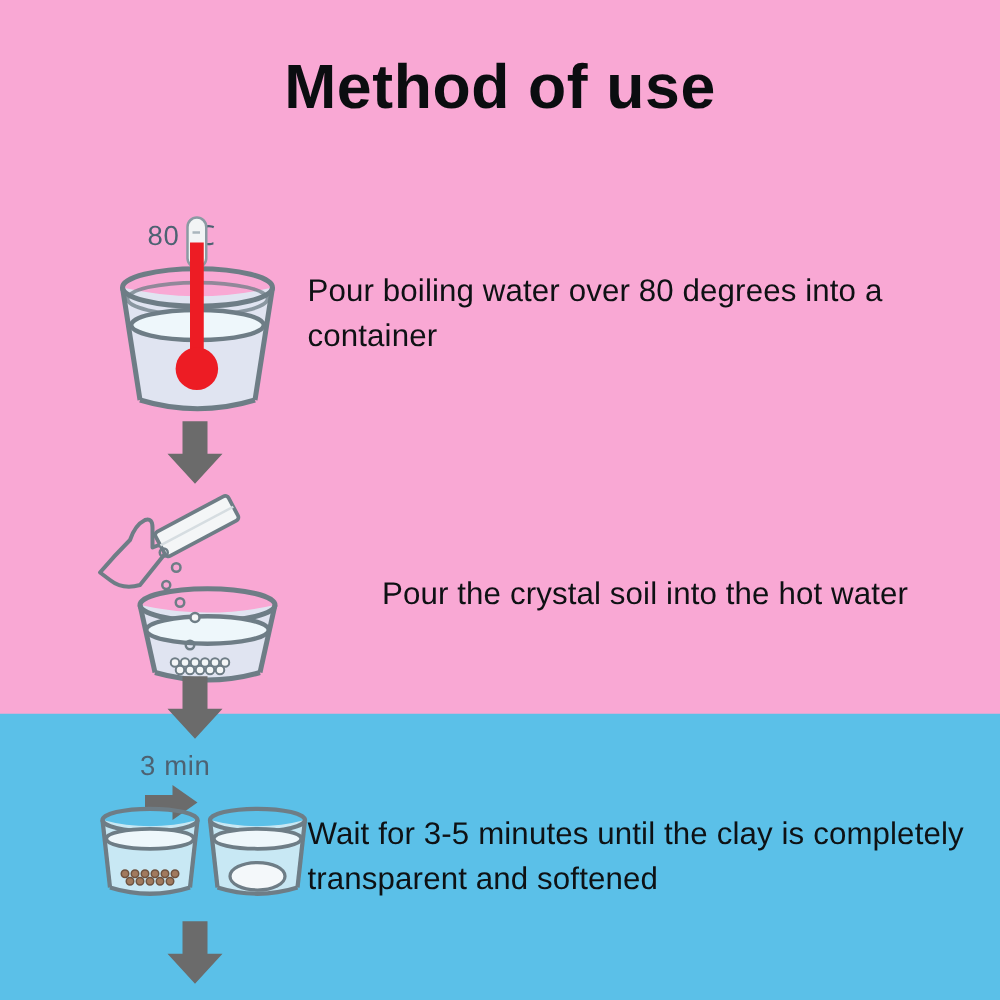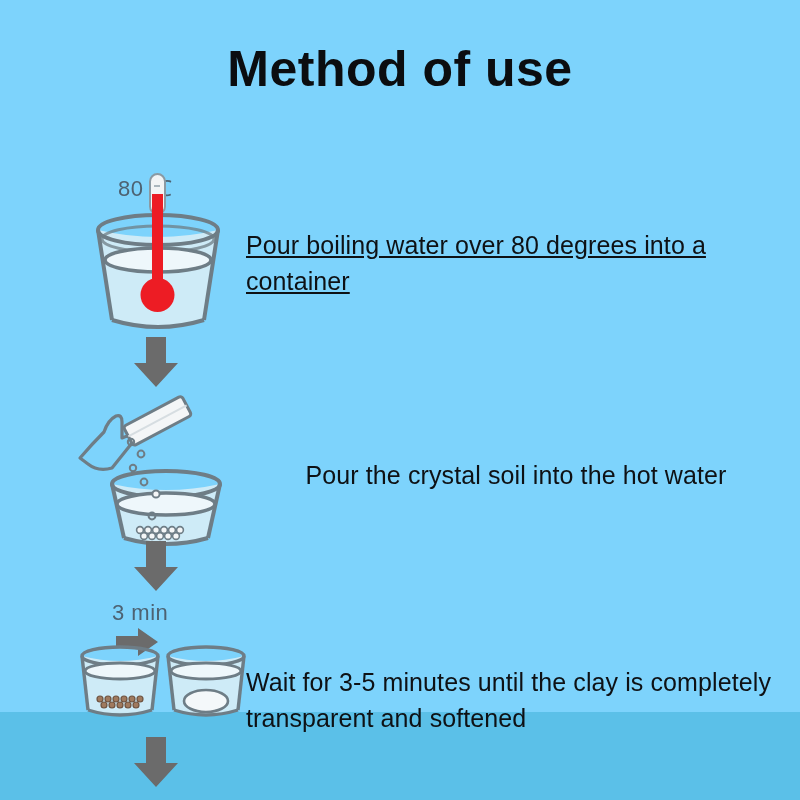--- a/index.html
+++ b/index.html
@@ -10,22 +10,22 @@
     width: 800px;
     height: 800px;
     background: #5bc0e8;
     font-family: "Liberation Sans", sans-serif;
     overflow: hidden;
     position: relative;
   }
   .page {
     position: relative;
     width: 800px;
-    height: 712px;
-    background: #7dd3fc;
+    height: 571px;
+    background: #f9a8d4;
   }
   .title {
     position: absolute;
     top: 42px;
     left: 0;
     width: 800px;
     text-align: center;
     font-size: 50px;
     font-weight: bold;
     color: #0b0d10;
@@ -59,36 +59,36 @@
     position: absolute;
     font-size: 22px;
     color: #4d6272;
     letter-spacing: 0.5px;
     white-space: nowrap;
   }
 
   
   #step1 { top: 160px; height: 180px; }
   #step1-label { left: 118px; top: 12px; }
-  #step1-text  { left: 246px; top: 68px; text-decoration: underline; }
+  #step1-text  { left: 246px; top: 56px; }
 
   
   #arrow1 { position: absolute; left: 128px; top: 337px; }
 
   
   #step2 { top: 398px; height: 150px; }
   #step2-text { left: 246px; top: 60px; text-align: center; }
 
   
   #arrow2 { position: absolute; left: 128px; top: 541px; }
 
   
   #step3 { top: 598px; height: 130px; }
   #step3-label { left: 112px; top: 2px; }
-  #step3-text  { left: 246px; top: 52px; margin-top: 15px; }
+  #step3-text  { left: 246px; top: 52px; }
 
   
   #arrow3 { position: absolute; left: 128px; top: 737px; }
 
   svg { display: block; overflow: visible; }
 </style>
 </head>
 <body>
 
 <div class="page">

